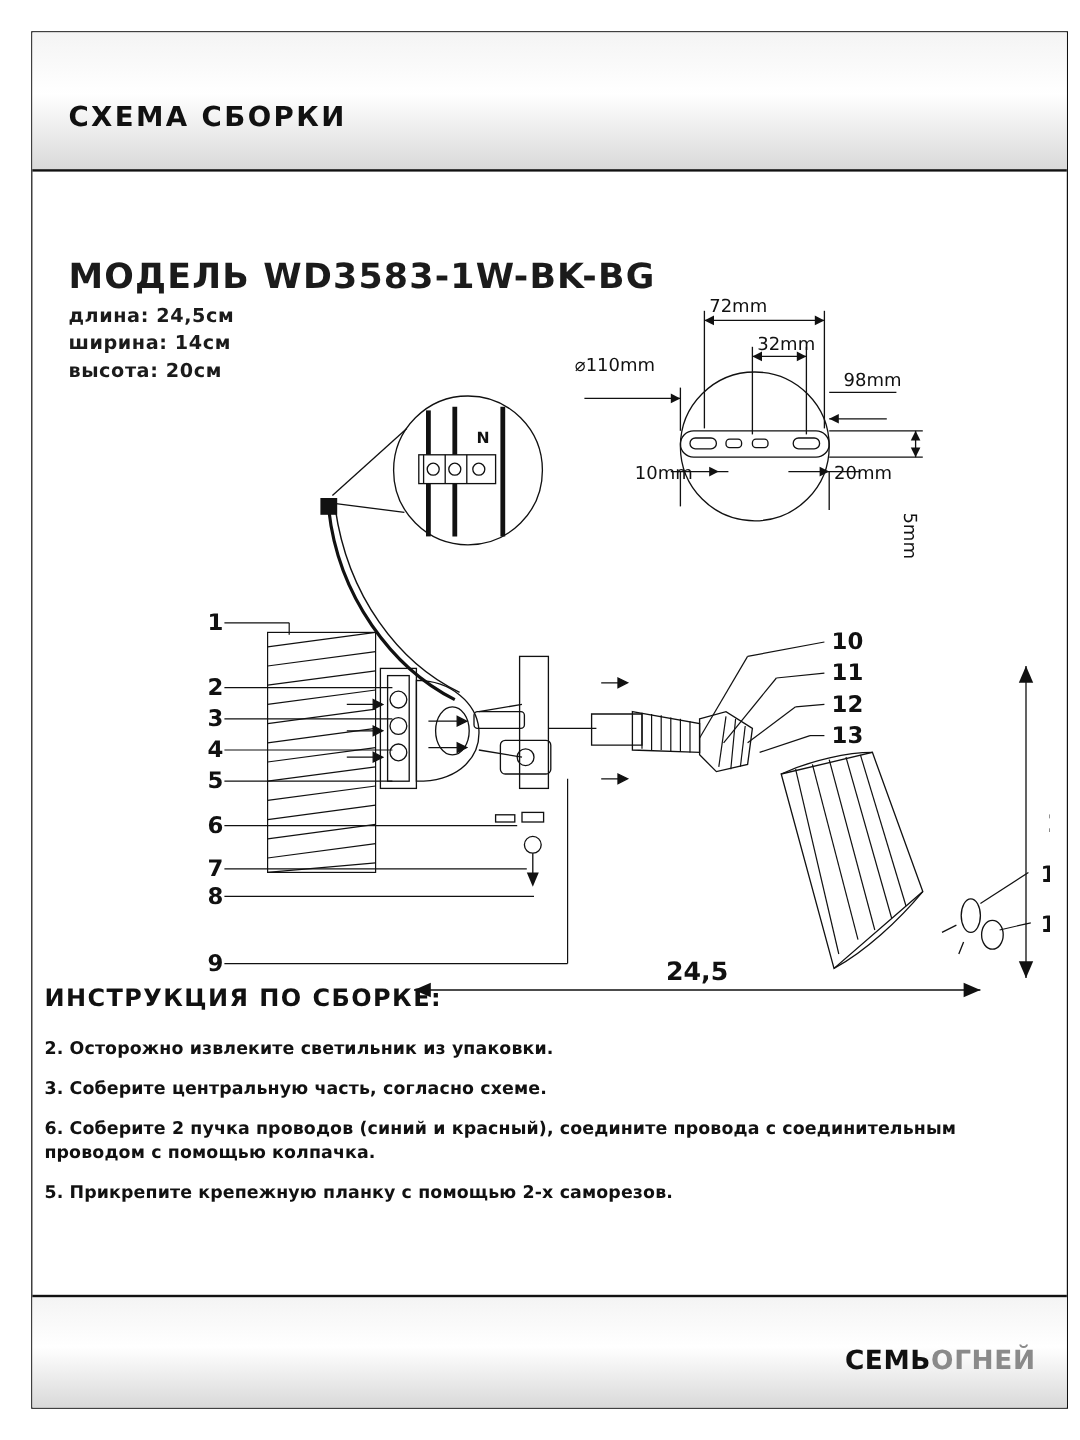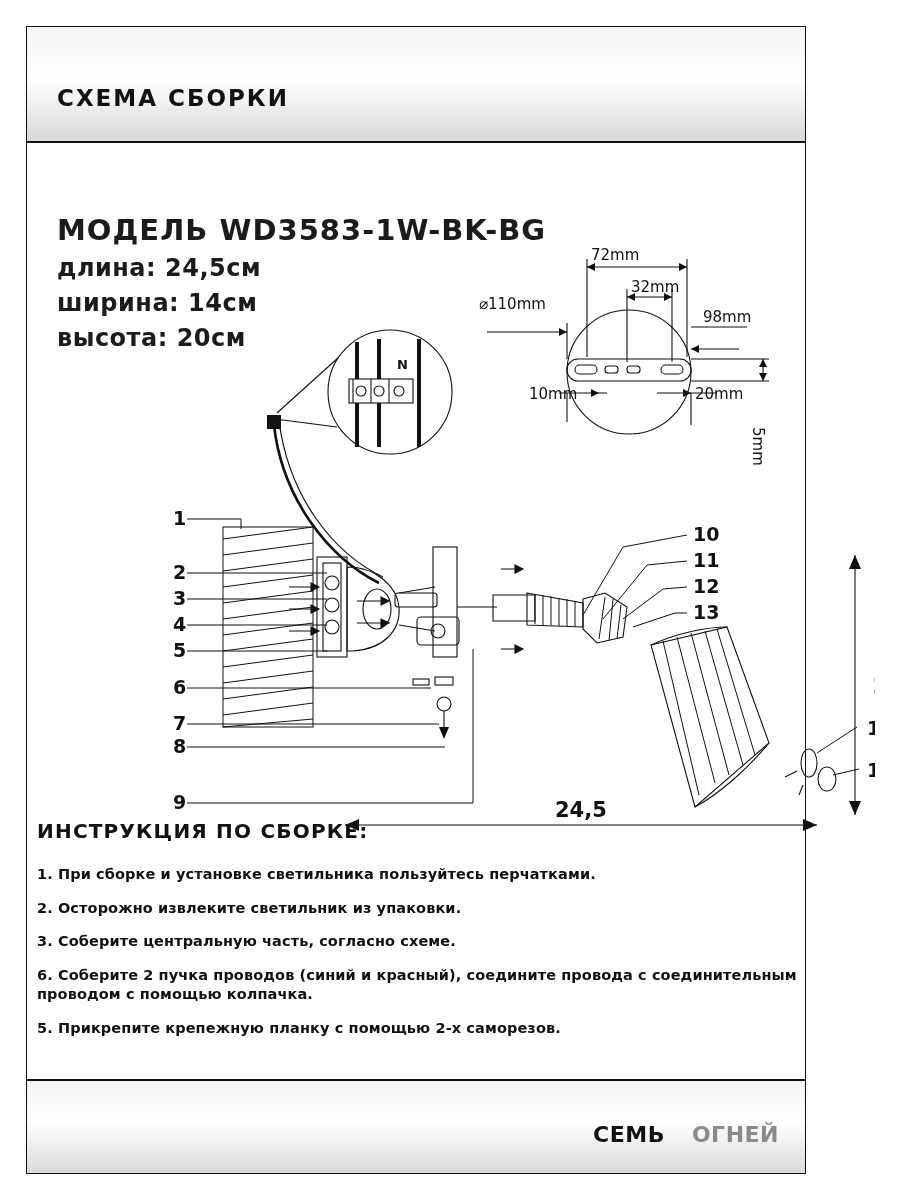--- a/index.html
+++ b/index.html
@@ -8,21 +8,21 @@
     width: 900px; height: 1200px;
     background: #ffffff;
     font-family: "DejaVu Sans", sans-serif;
     color: #111;
     position: relative;
     overflow: hidden;
   }
   .page {
     position: absolute;
     left: 26px; top: 26px;
-    width: 780px; height: 1148px;
+    width: 864px; height: 1148px;
     border: 1px solid #111;
     background: #fff;
   }
   
   .header-band {
     position: absolute; left:0; top:0;
     width: 100%; height: 116px;
     border-bottom: 2px solid #111;
     background: linear-gradient(to bottom, #f4f4f4 0%, #ffffff 45%, #d9d9d9 100%);
   }
@@ -38,21 +38,21 @@
   .model-block {
     position: absolute;
     left: 30px; top: 182px;
     line-height: 1.45;
   }
   .model-line {
     font-size: 29px; font-weight: bold; letter-spacing: 1px;
     color: #1b1b1b; white-space: nowrap;
   }
   .spec-line {
-    font-size: 24px; font-weight: bold; letter-spacing: 0.5px;
+    font-size: 16px; font-weight: bold; letter-spacing: 0.5px;
     color: #1b1b1b; white-space: nowrap;
   }
   
   .drawing { position:absolute; left:0; top:0; width:848px; height:1148px; pointer-events:none; }
   
   .instr-title {
     position: absolute; left: 10px; top: 792px;
     font-size: 20px; font-weight: bold; letter-spacing: 1.2px; text-align: center;
   }
   .instr-list {
@@ -72,21 +72,21 @@
     position: absolute; left: 0; bottom: 0;
     width: 100%; height: 94px;
     border-top: 2px solid #111;
     background: linear-gradient(to bottom, #f4f4f4 0%, #ffffff 45%, #d9d9d9 100%);
   }
   .logo {
     position: absolute; right: 26px; bottom: 26px;
     font-size: 22px; font-weight: bold; letter-spacing: 0.5px;
   }
   .logo .b { color: #111; }
-  .logo .g { color: #8a8a8a; margin-left: 27px; }
+  .logo .g { color: #8a8a8a; }
   svg text { font-family: "DejaVu Sans", sans-serif; }
 </style>
 </head>
 <body>
 
 <div class="page">
 
   <div class="header-band"></div>
   <div class="header-title">СХЕМА СБОРКИ</div>
 
@@ -325,21 +325,20 @@
     </g>
 
     <g fill="#111" font-size="21" font-weight="bold">
       <text x="528" y="790">24,5</text>
       <text x="846" y="666">20</text>
     </g>
   </svg>
 
   <div class="instr-title">ИНСТРУКЦИЯ ПО СБОРКЕ:</div>
   <div class="instr-list">
-    <div class="instr-item">1. При сборке и установке светильника пользуйтесь перчатками.</div>
     <div class="instr-item">2. Осторожно извлеките светильник из упаковки.</div>
     <div class="instr-item">3. Соберите центральную часть, согласно схеме.</div>
     <div class="instr-item">6. Соберите 2 пучка проводов (синий и красный), соедините провода с соединительным проводом с помощью колпачка.</div>
     <div class="instr-item">5. Прикрепите крепежную планку с помощью 2-х саморезов.</div>
   </div>
 
   <div class="footer-band"></div>
   <div class="logo">
     <span class="b">СЕМЬ</span><span class="g">ОГНЕЙ</span>
   </div>

